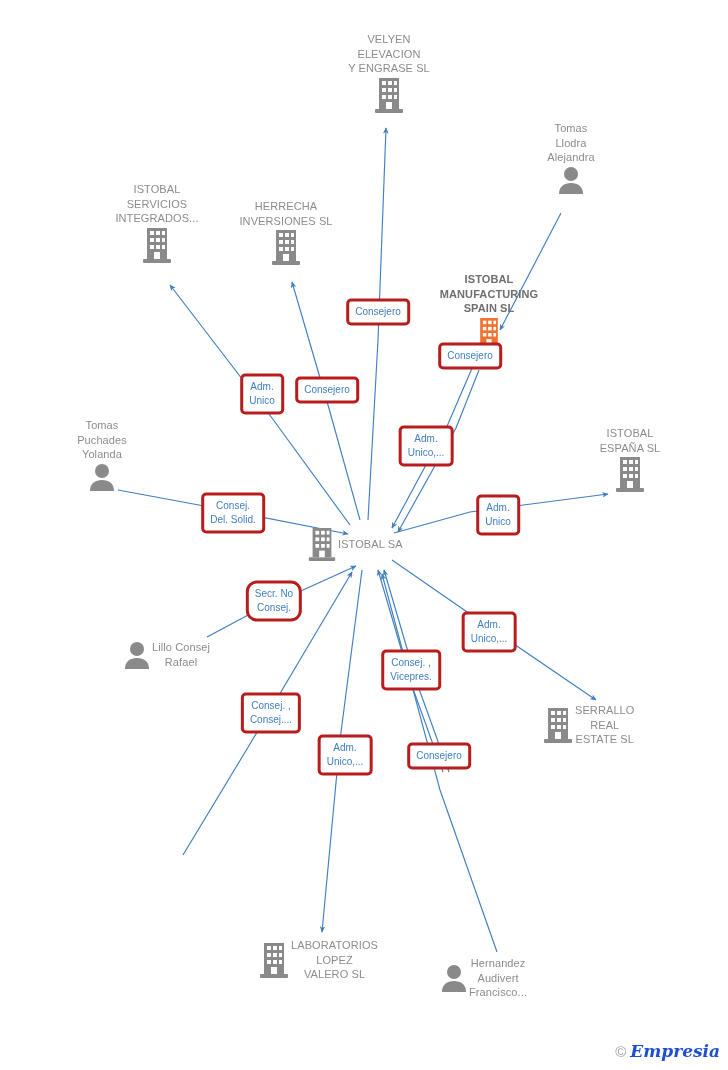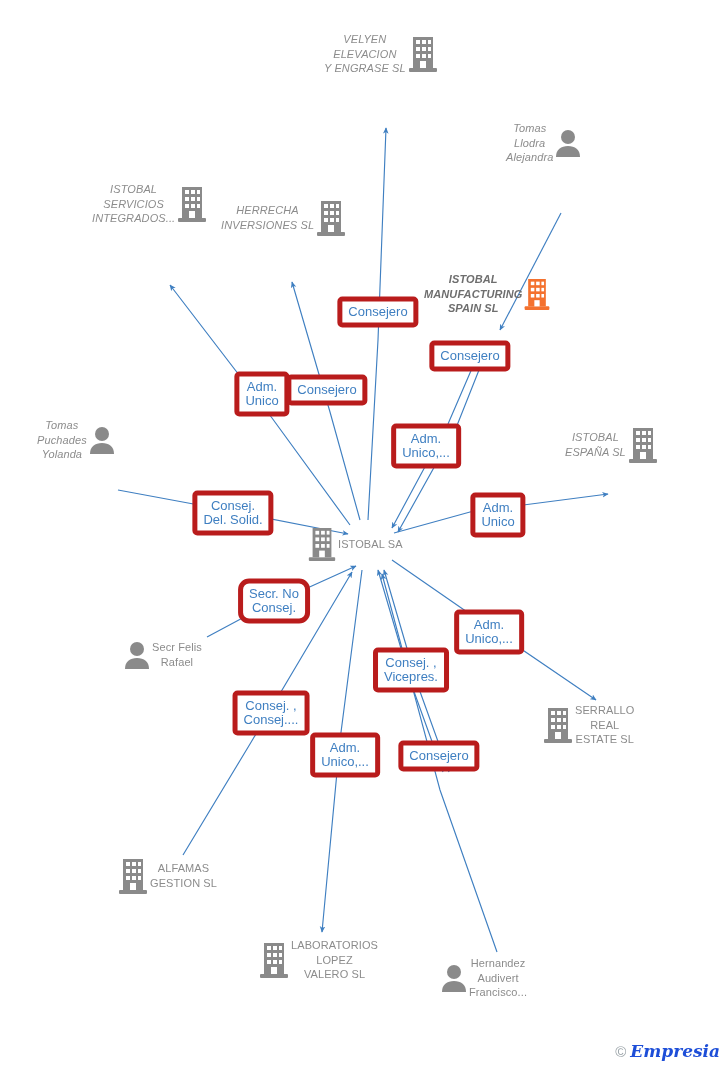--- a/index.html
+++ b/index.html
@@ -7,35 +7,35 @@
     width:728px;height:1070px;
     background:#ffffff;
     font-family:"Liberation Sans", sans-serif;
     overflow:hidden;
     position:relative;
   }
   #canvas{position:absolute;left:0;top:0;width:728px;height:1070px;}
   #edges{position:absolute;left:0;top:0;width:728px;height:1070px;}
 
   .node{position:absolute;display:flex;flex-direction:row;align-items:center;width:130px;margin-left:-65px;}
-  .node.lbl-above{flex-direction:row;font-style:italic;}
+  .node.lbl-above{flex-direction:column;}
   .node-label{
     font-size:11px;line-height:14.6px;color:#8c8c8c;text-align:center;
     white-space:pre-line;letter-spacing:.1px;
   }
   .node.focus .node-label{color:#6e6e6e;font-weight:bold;}
   .icon-wrap{line-height:0;}
 
   .edge-label{
     position:absolute;
-    border:5px solid #b91c1c;
+    border:3px solid #b91c1c;
     border-radius:5px;
     background:#ffffff;
     color:#3f7fc1;
-    font-size:13px;
+    font-size:10px;
     line-height:14px;
     text-align:center;
     padding:3px 6px 4px 6px;
     white-space:pre-line;
     transform:translate(-50%,-50%);
     box-sizing:border-box;
   }
 
   #watermark{
     position:absolute;right:8px;bottom:10px;
@@ -272,21 +272,21 @@
 
   <div class="node" style="left:187px;top:640px;">
     <div class="icon-wrap">
       <svg width="30" height="30" viewBox="0 0 30 30">
           <g fill="#8a8a8a">
         <circle cx="15" cy="9" r="7"></circle>
             <path d="M3,29 C3,21.5 8,18 15,18 C22,18 27,21.5 27,29 Z"></path>
           </g>
         </svg>
     </div>
-    <div class="node-label">Secr Felis
+    <div class="node-label">Lillo Consej
 Rafael</div>
   </div>
 
   <div class="node" style="left:606px;top:703px;">
     <div class="icon-wrap">
       <svg width="34" height="38" viewBox="0 0 34 38">
           <g fill="#8a8a8a">
         <rect x="7" y="2" width="20" height="31"></rect>
             <rect x="3" y="33" width="28" height="4" rx="1"></rect>
           </g>
@@ -303,44 +303,20 @@
         <rect x="14" y="26" width="6" height="7"></rect>
           </g>
         </svg>
     </div>
     <div class="node-label">SERRALLO
 REAL
 ESTATE  SL</div>
   </div>
 
 
-  <div class="node" style="left:181px;top:857px;">
-    <div class="icon-wrap">
-      <svg width="34" height="38" viewBox="0 0 34 38">
-          <g fill="#8a8a8a">
-        <rect x="7" y="2" width="20" height="31"></rect>
-            <rect x="3" y="33" width="28" height="4" rx="1"></rect>
-          </g>
-        <g fill="#ffffff">
-            <rect x="10" y="5" width="4" height="4"></rect>
-            <rect x="16" y="5" width="4" height="4"></rect>
-            <rect x="22" y="5" width="3" height="4"></rect>
-        <rect x="10" y="12" width="4" height="4"></rect>
-            <rect x="16" y="12" width="4" height="4"></rect>
-            <rect x="22" y="12" width="3" height="4"></rect>
-        <rect x="10" y="19" width="4" height="4"></rect>
-            <rect x="16" y="19" width="4" height="4"></rect>
-            <rect x="22" y="19" width="3" height="4"></rect>
-        <rect x="14" y="26" width="6" height="7"></rect>
-          </g>
-        </svg>
-    </div>
-    <div class="node-label">ALFAMAS
-GESTION SL</div>
-  </div>
 
   <div class="node" style="left:322px;top:938px;">
     <div class="icon-wrap">
       <svg width="34" height="38" viewBox="0 0 34 38">
           <g fill="#8a8a8a">
         <rect x="7" y="2" width="20" height="31"></rect>
             <rect x="3" y="33" width="28" height="4" rx="1"></rect>
           </g>
         <g fill="#ffffff">
             <rect x="10" y="5" width="4" height="4"></rect>

